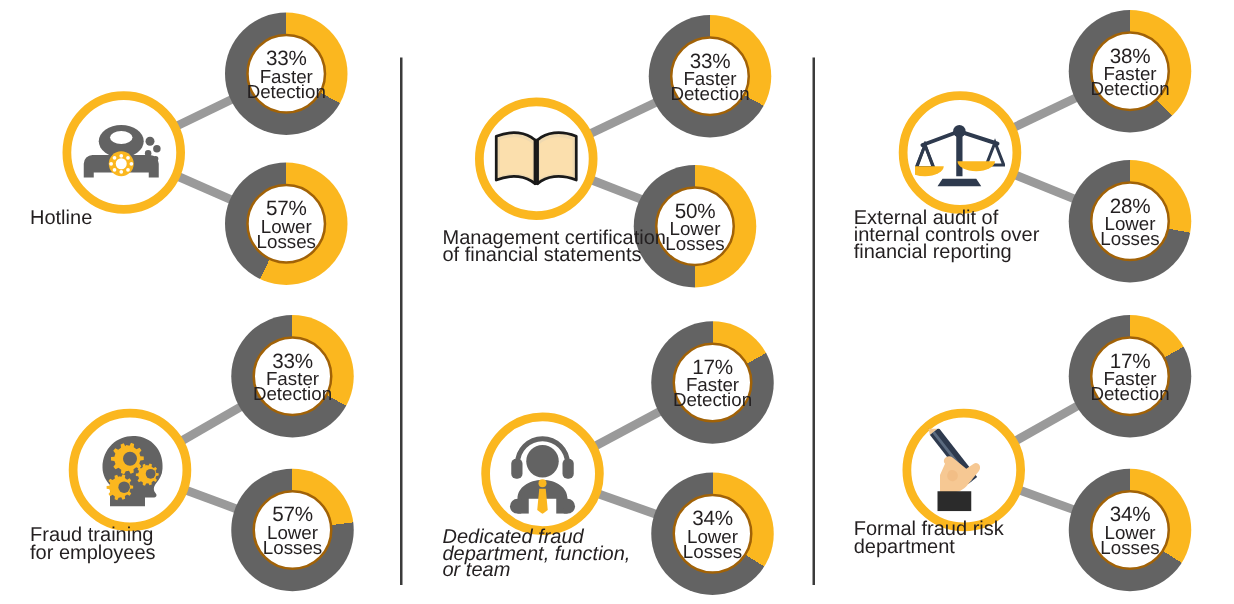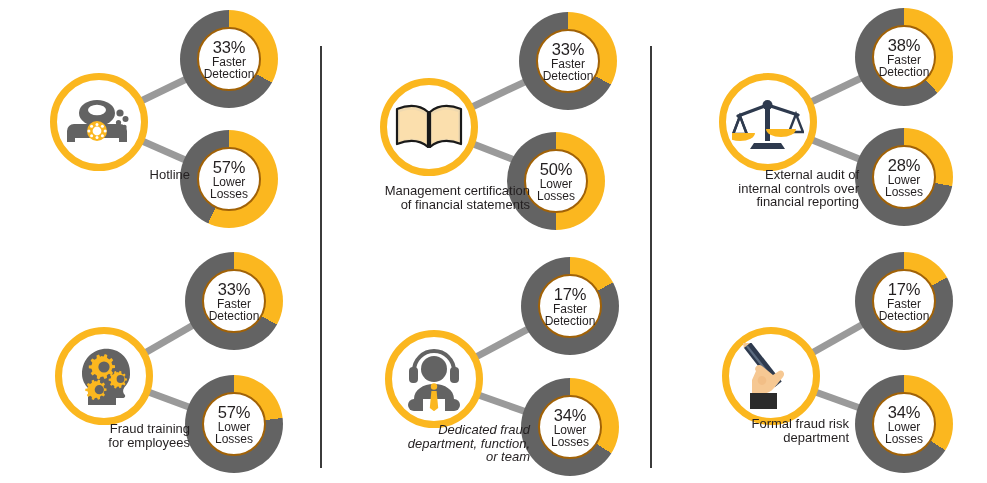--- a/index.html
+++ b/index.html
@@ -18,23 +18,23 @@
   .icon-node{
     position:absolute;width:98px;height:98px;border-radius:50%;
     background:#ffffff;box-sizing:border-box;
     border:7px solid #FBB71F;
     display:flex;align-items:center;justify-content:center;
     z-index:4;
   }
   .icon-node svg{display:block;}
 
   .node-label{
-    position:absolute;text-align:right;
-    font-size:13px;line-height:13.5px;color:#231f20;
-    white-space:pre-line;z-index:4;
+    position:absolute;text-align:left;
+    font-size:16px;line-height:13.5px;color:#231f20;
+    white-space:pre-line;z-index:4;margin-left:24px;
   }
 
   
   .connector{
     position:absolute;height:7px;background:#9a9a9a;
     transform-origin:0 50%;z-index:1;
   }
 
   
   .donut{
@@ -46,21 +46,21 @@
   .donut .hole{
     position:absolute;left:17px;top:17px;width:64px;height:64px;
     border-radius:50%;background:#ffffff;
     box-sizing:border-box;border:2px solid #a16207;
     display:flex;flex-direction:column;align-items:center;justify-content:center;
   }
   .donut .pct{
     font-size:16.5px;color:#231f20;line-height:18px;letter-spacing:-0.2px;
   }
   .donut .cap{
-    font-size:12px;color:#231f20;line-height:12.5px;text-align:center;
+    font-size:15px;color:#231f20;line-height:12.5px;text-align:center;
     white-space:pre-line;
   }
 </style>
 </head>
 <body>
 
 <div id="stage">
 
   <div class="divider" style="left:320px;top:46px;height:422px;"></div>
   <div class="divider" style="left:650px;top:46px;height:422px;"></div>

